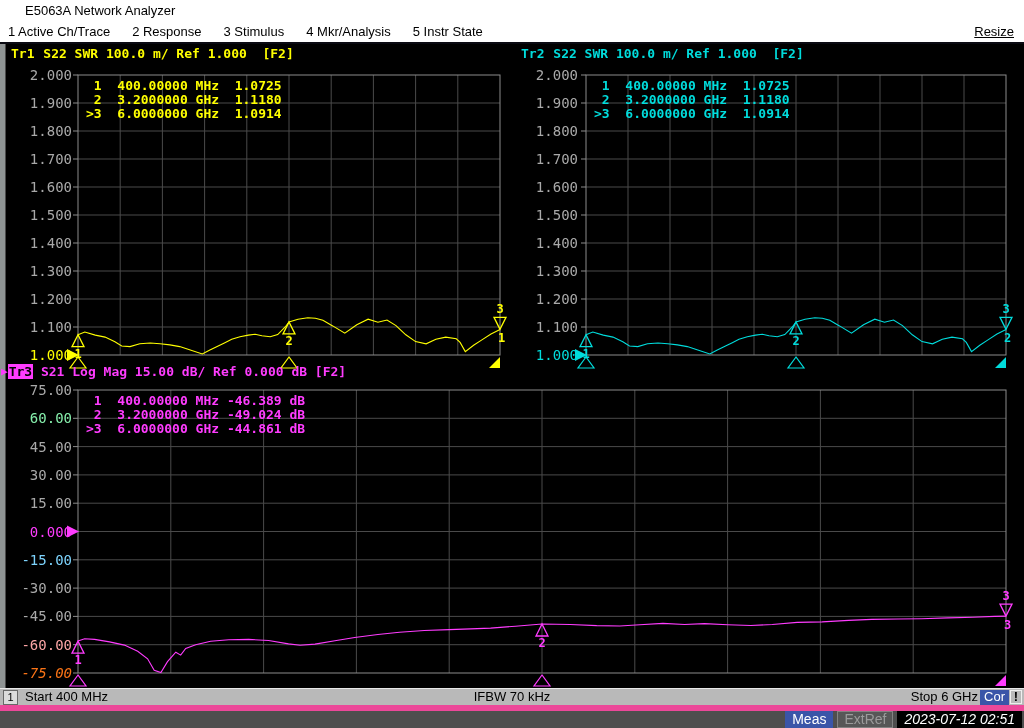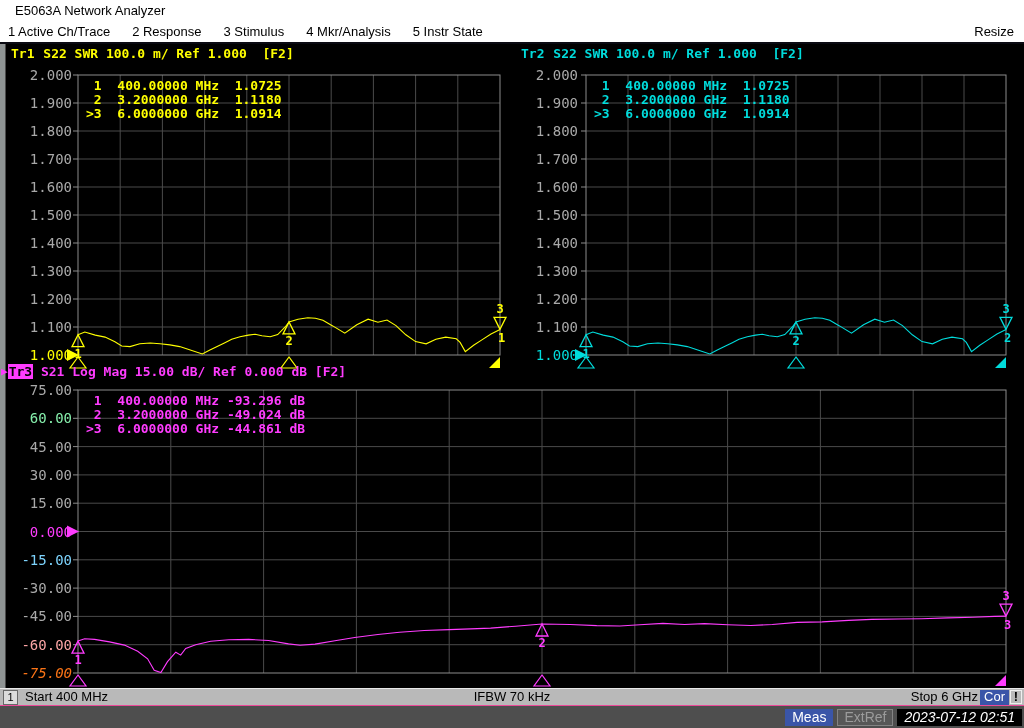--- a/index.html
+++ b/index.html
@@ -1,25 +1,25 @@
 <!DOCTYPE html>
 <html><head>
 <meta charset="utf-8">
 <style>
   html,body{margin:0;padding:0;background:#222;}
   .window{position:relative;width:1024px;height:728px;background:#000;overflow:hidden;
           font-family:"DejaVu Sans Mono",monospace;}
   .titlebar{position:absolute;left:0;top:0;width:1024px;height:21px;background:#ffffff;
-            color:#000;font:13px "Liberation Sans",sans-serif;line-height:21px;padding-left:15px;
+            color:#000;font:13px "Liberation Sans",sans-serif;line-height:21px;padding-left:25px;
             box-sizing:border-box;}
   .menubar{position:absolute;left:0;top:21px;width:1024px;height:21px;background:#ffffff;
            display:flex;align-items:center;font:13px "Liberation Sans",sans-serif;color:#000;}
   .menu-item{padding:0 11px;cursor:default;}
   .menu-item:first-child{padding-left:8px;}
-  .menu-resize{margin-left:auto;padding-right:10px;}
+  .menu-resize{margin-left:auto;padding-right:10px;text-decoration:underline;}
   .menu-sep{position:absolute;left:0;top:42px;width:1024px;height:2px;background:#0a0a12;}
   .left-strip{position:absolute;left:0;top:44px;width:6px;height:644px;background:#8f9494;
               border-right:1px solid #4a4a4a;box-sizing:border-box;}
   svg#plots{position:absolute;left:0;top:0;}
   svg#plots text{font-family:"DejaVu Sans Mono",monospace;}
   .tr-header{position:absolute;font:bold 13px "DejaVu Sans Mono",monospace;white-space:pre;height:14px;line-height:14px;}
   .tr-arrow{font-size:11px;vertical-align:top;}
   .tr-name{padding:0 1px;}
   .ylabel{position:absolute;width:70px;height:16px;line-height:16px;text-align:right;
           font:14px "DejaVu Sans Mono",monospace;}
@@ -28,21 +28,21 @@
              border-top:1px solid #e8e8e8;box-sizing:border-box;font:13px "Liberation Sans",sans-serif;color:#000;}
   .ch-box{position:absolute;left:3px;top:1px;width:13px;height:13px;background:#dcdcdc;
           border:1px solid #686868;text-align:center;line-height:13px;font-size:11px;}
   .sb-start{position:absolute;left:25px;top:0px;line-height:16px;}
   .sb-ifbw{position:absolute;left:0;right:0;top:0px;text-align:center;line-height:16px;}
   .sb-stop{position:absolute;right:46px;top:0px;line-height:16px;}
   .cor-badge{position:absolute;right:15px;top:1px;color:#fff;padding:0 4px;height:22px;line-height:14px;}
   .warn-badge{position:absolute;right:2px;top:1px;border:1px solid #efefef;padding:0 3px;height:12px;
               line-height:12px;font-weight:bold;}
   .bottombar{position:absolute;left:0;top:705px;width:1024px;height:23px;background:#4e4e4e;
-             border-top:1px solid #ec4899;box-sizing:border-box;display:flex;justify-content:flex-end;
+             border-top:6px solid #ec4899;box-sizing:border-box;display:flex;justify-content:flex-end;
              align-items:center;gap:4px;font:14px "Liberation Sans",sans-serif;padding-right:2px;}
   .meas-badge{color:#fff;padding:0 7px;height:17px;line-height:17px;}
   .extref-badge{color:#9b9b9b;background:#575757;border:1px solid #838383;padding:0 6px;height:15px;line-height:15px;}
   .clock{color:#fff;padding:0 7px;height:17px;line-height:17px;}
 </style>
 </head>
 <body>
 
 <div class="window">
 
@@ -230,21 +230,21 @@
       <div class="ylabel" style="top: 410.3px; left: 2px; color: #86efac;">60.00</div>
       <div class="ylabel" style="top: 438.6px; left: 2px; color: rgb(169, 169, 169);">45.00</div>
       <div class="ylabel" style="top: 466.9px; left: 2px; color: rgb(169, 169, 169);">30.00</div>
       <div class="ylabel" style="top: 495.2px; left: 2px; color: rgb(169, 169, 169);">15.00</div>
       <div class="ylabel" style="top: 523.5px; left: 2px; color: rgb(255, 60, 255);">0.000</div>
       <div class="ylabel" style="top: 551.8px; left: 2px; color: #7dd3fc;">-15.00</div>
       <div class="ylabel" style="top: 580.1px; left: 2px; color: rgb(169, 169, 169);">-30.00</div>
       <div class="ylabel" style="top: 608.4px; left: 2px; color: rgb(169, 169, 169); text-align: right;">-45.00</div>
       <div class="ylabel" style="top: 636.7px; left: 2px; color: #fca5a5; text-align: right;">-60.00</div>
       <div class="ylabel" style="top: 665px; left: 2px; color: #f97316; font-style: italic;">-75.00</div>
-      <div class="marker-table" style="left: 86px; top: 394px; color: rgb(255, 60, 255);"><div> 1  400.00000 MHz -93.296 dB</div><div> 2  3.2000000 GHz -49.024 dB</div><div>&gt;3  6.0000000 GHz -44.861 dB</div></div>
+      <div class="marker-table" style="left: 86px; top: 394px; color: rgb(255, 60, 255);"><div> 1  400.00000 MHz -46.389 dB</div><div> 2  3.2000000 GHz -49.024 dB</div><div>&gt;3  6.0000000 GHz -44.861 dB</div></div>
     </div>
 
   <div class="statusbar">
     <span class="ch-box">1</span>
     <span class="sb-start">Start 400 MHz</span>
     <span class="sb-ifbw">IFBW 70 kHz</span>
     <span class="sb-stop">Stop 6 GHz</span>
     <span class="cor-badge" id="cor-badge" style="background: rgb(58, 85, 168);">Cor</span>
     <span class="warn-badge">!</span>
   </div>

